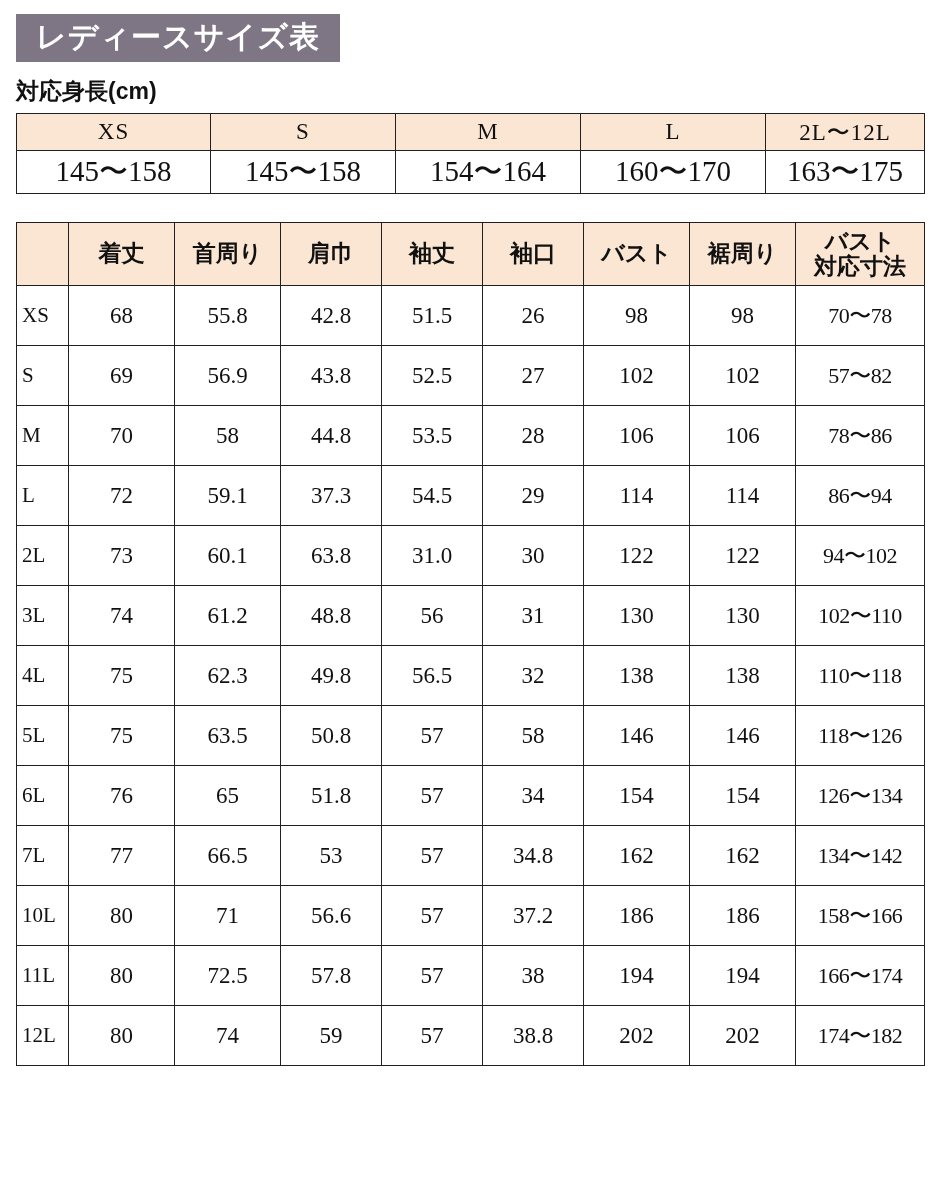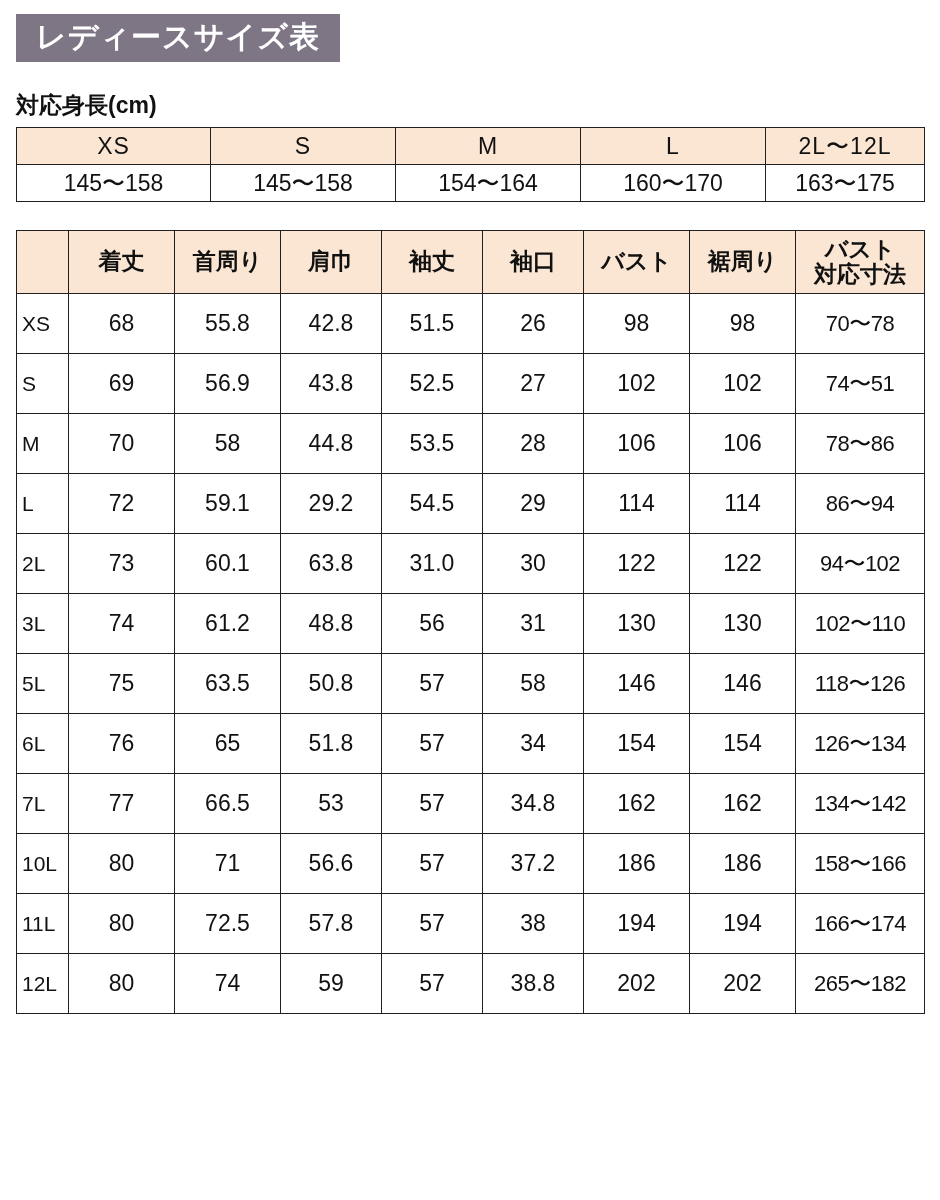--- a/index.html
+++ b/index.html
@@ -29,32 +29,33 @@
     color: #ffffff;
     font-size: 30px;
     font-weight: bold;
     letter-spacing: 1px;
     padding: 8px 20px 10px 20px;
     line-height: 1.0;
   }
 
   
   .sub-heading {
-    margin-top: 28px;
+    margin-top: 14px;
     margin-bottom: 6px;
     font-size: 23px;
     font-weight: bold;
     color: #111111;
     letter-spacing: 0px;
   }
 
   
   table {
     border-collapse: collapse;
     table-layout: fixed;
+    font-family: Liberation Serif, serif;
   }
   td, th {
     border: 1px solid #231f20;
     text-align: center;
     vertical-align: middle;
     font-weight: normal;
     color: #111111;
   }
 
   
@@ -65,21 +66,21 @@
   .height-table th {
     background: #fae6d3;
     height: 34px;
     font-size: 23px;
     font-weight: normal;
     letter-spacing: 1px;
   }
   .height-table td {
     background: #ffffff;
     height: 34px;
-    font-size: 23px;
+    font-size: 29px;
     letter-spacing: 0px;
   }
 
   
   .measure-table {
     width: 908px;
   }
   .measure-table .hdr td {
     background: #fae6d3;
     height: 62px;
@@ -196,38 +197,38 @@
         </tr>
         <tr>
           <td class="rowhdr">S</td>
           <td>69</td>
           <td>56.9</td>
           <td>43.8</td>
           <td>52.5</td>
           <td>27</td>
           <td>102</td>
           <td>102</td>
-          <td class="lastcol">74〜51</td>
+          <td class="lastcol">57〜82</td>
         </tr>
         <tr>
           <td class="rowhdr">M</td>
           <td>70</td>
           <td>58</td>
           <td>44.8</td>
           <td>53.5</td>
           <td>28</td>
           <td>106</td>
           <td>106</td>
           <td class="lastcol">78〜86</td>
         </tr>
         <tr>
           <td class="rowhdr">L</td>
           <td>72</td>
           <td>59.1</td>
-          <td>29.2</td>
+          <td>37.3</td>
           <td>54.5</td>
           <td>29</td>
           <td>114</td>
           <td>114</td>
           <td class="lastcol">86〜94</td>
         </tr>
         <tr>
           <td class="rowhdr">2L</td>
           <td>73</td>
           <td>60.1</td>
@@ -243,20 +244,31 @@
           <td>74</td>
           <td>61.2</td>
           <td>48.8</td>
           <td>56</td>
           <td>31</td>
           <td>130</td>
           <td>130</td>
           <td class="lastcol">102〜110</td>
         </tr>
         <tr>
+          <td class="rowhdr">4L</td>
+          <td>75</td>
+          <td>62.3</td>
+          <td>49.8</td>
+          <td>56.5</td>
+          <td>32</td>
+          <td>138</td>
+          <td>138</td>
+          <td class="lastcol">110〜118</td>
+        </tr>
+        <tr>
           <td class="rowhdr">5L</td>
           <td>75</td>
           <td>63.5</td>
           <td>50.8</td>
           <td>57</td>
           <td>58</td>
           <td>146</td>
           <td>146</td>
           <td class="lastcol">118〜126</td>
         </tr>
@@ -306,18 +318,18 @@
         </tr>
         <tr>
           <td class="rowhdr">12L</td>
           <td>80</td>
           <td>74</td>
           <td>59</td>
           <td>57</td>
           <td>38.8</td>
           <td>202</td>
           <td>202</td>
-          <td class="lastcol">265〜182</td>
+          <td class="lastcol">174〜182</td>
         </tr>
       </tbody>
   </table>
 
 </div>
 
 </body></html>

